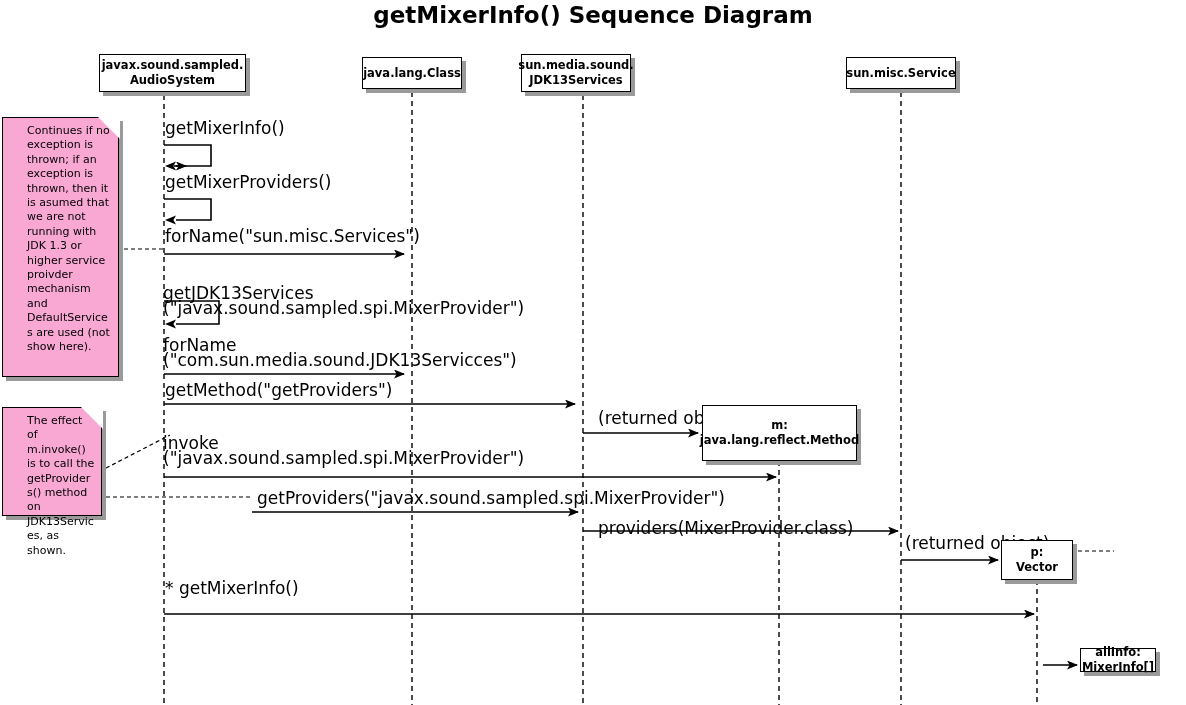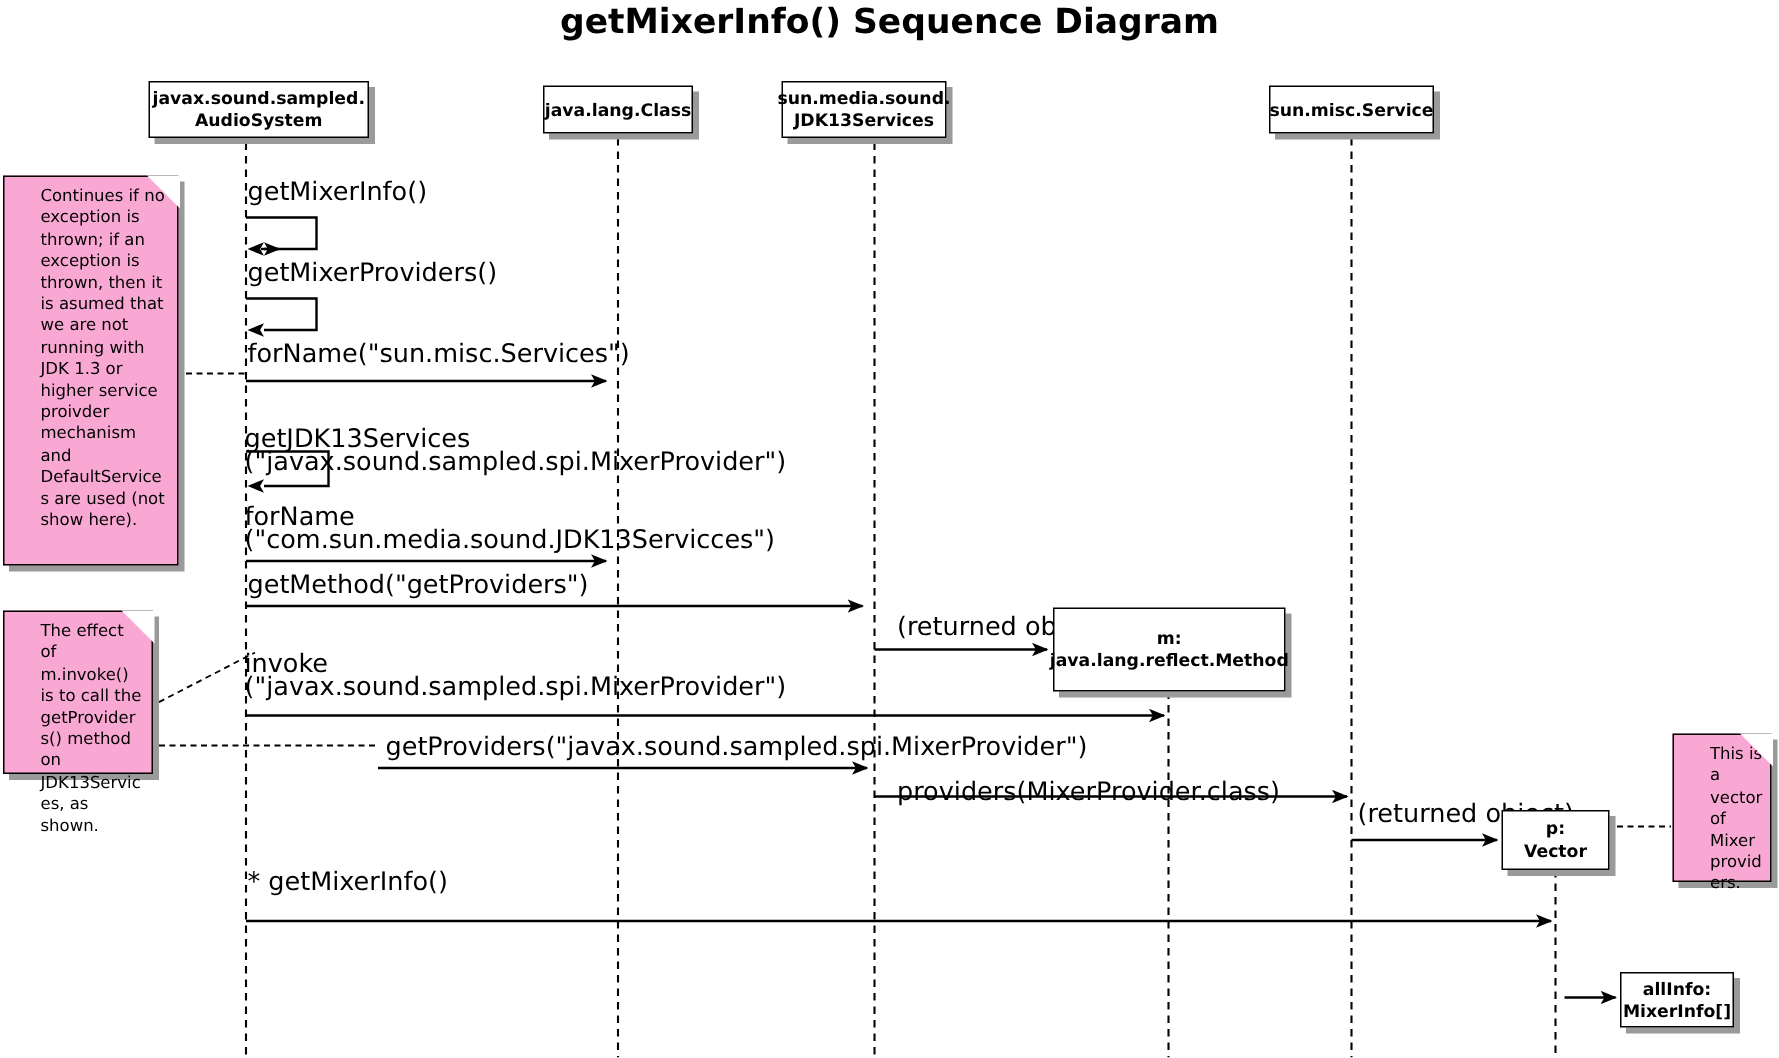--- a/index.html
+++ b/index.html
@@ -188,41 +188,37 @@
     </div>
   </div>
 
   <div class="obj-box" style="left:1001px; top:540px; width:72px; height:40px;">
     <div>
       <span>p:</span><br>
       <span>Vector</span>
     </div>
   </div>
 
-  <div class="obj-box" style="left:1080px; top:648px; width:76px; height:37px;align-items:center;">
+  <div class="obj-box" style="left:1080px; top:648px; width:76px; height:24px;align-items:center;">
     <div>
       <span>allInfo:</span><br>
       <span>MixerInfo[]</span>
     </div>
   </div>
 
   <div class="note" style="left:2px; top:117px; width:117px; height:260px;">
     <div class="fold"></div>
     <span>Continues if no exception is thrown; if an exception is thrown, then it is asumed that we are not running with JDK 1.3 or higher service proivder mechanism and DefaultServices are used (not show here).</span>
   </div>
 
   <div class="note" style="left:2px; top:407px; width:100px; height:109px;">
     <div class="fold"></div>
     <span>The effect of m.invoke() is to call the getProviders() method on JDK13Services, as shown.</span>
   </div>
 
-  <div class="note" style="left:1115px; top:489px; width:66px; height:99px;">
-    <div class="fold"></div>
-    <span>This is a vector of Mixer providers.</span>
-  </div>
 
   <div class="msg" style="left:165px; top:121px;">getMixerInfo()</div>
 
   <div class="msg" style="left:165px; top:175px;">getMixerProviders()</div>
 
   <div class="msg" style="left:165px; top:229px;">forName("sun.misc.Services")</div>
 
   <div class="msg" style="left:163px; top:266px;margin-top:20px;">
     <div>getJDK13Services</div>
     <div>("javax.sound.sampled.spi.MixerProvider")</div>

